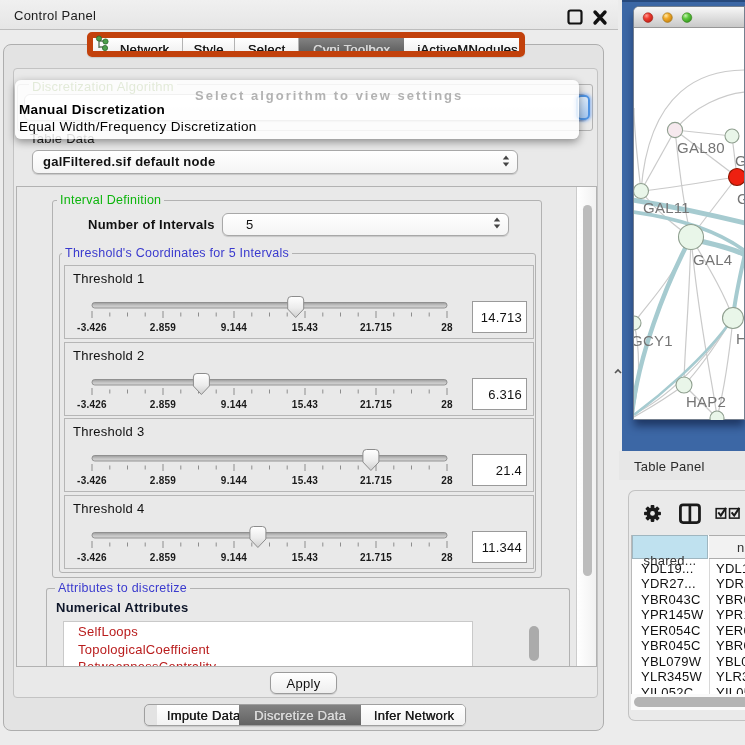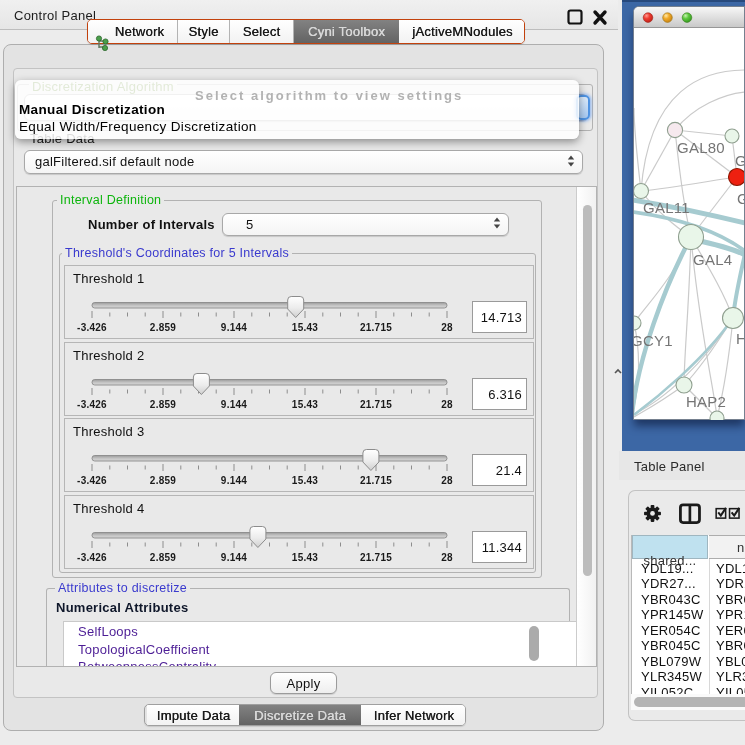--- a/index.html
+++ b/index.html
@@ -6,21 +6,21 @@
 html,body { width:745px; height:745px; overflow:hidden; }
 body { font-family:"Liberation Sans", sans-serif; letter-spacing:0.25px; background:#ececec; position:relative; }
 .abs { position:absolute; }
 #titlebar { left:0; top:0; width:618px; height:30px; background:linear-gradient(#f0f0f0,#e6e6e6); border-bottom:1px solid #bdbdbd; }
 #titlebar span { position:absolute; left:14px; top:8px; font-size:13px; color:#1c1c1c; }
 #panelA { left:3px; top:44px; width:601px; height:687px; background:#e3e3e3; border:1px solid #aeaeae; border-radius:8px; }
 #panelB { left:13px; top:68px; width:585px; height:630px; background:#e9e9e9; border:1px solid #c3c3c3; border-radius:4px; }
 .seg { position:absolute; height:100%; top:0; text-align:center; font-size:13px; color:#1a1a1a; background:linear-gradient(#ffffff,#f2f2f2); border-right:1px solid #b3b3b3; }
 .seg.dark { background:linear-gradient(#828282,#636363); color:#d8d8d8; border-right:none; }
 .segtext { position:relative; top:4px; text-shadow:0.35px 0 0 currentColor; }
-#topsegs { left:87px; top:19px; width:438px; height:25px; border:1px solid #c2410c; border-radius:5px; overflow:hidden; box-shadow:0 1px 1px rgba(0,0,0,0.12); }
+#topsegs { left:87px; top:32px; width:438px; height:25px; border:6px solid #c2410c; border-radius:5px; overflow:hidden; box-shadow:0 1px 1px rgba(0,0,0,0.12); }
 #botsegs { left:144px; top:704px; width:322px; height:22px; border:1px solid #9f9f9f; border-radius:5px; overflow:hidden; box-shadow:0 1px 1px rgba(0,0,0,0.12); }
 #botsegs .segtext { top:3px; }
 .grp { position:absolute; border:1px solid #b2b2b2; border-radius:3px; }
 .grplabel { position:absolute; background:#e9e9e9; padding:0 3px; }
 .combo { position:absolute; background:linear-gradient(#ffffff,#f4f4f4); border:1px solid #a8a8a8; border-radius:6px; box-shadow:0 1px 1px rgba(0,0,0,0.15); font-size:13px; color:#111; }
 .combo .ctext { position:absolute; left:10px; top:3px; }
 .arr { position:absolute; right:7px; width:8px; }
 .arr .up { width:0; height:0; border-left:4px solid transparent; border-right:4px solid transparent; border-bottom:5px solid #444; margin-bottom:2px; }
 .arr .dn { width:0; height:0; border-left:4px solid transparent; border-right:4px solid transparent; border-top:5px solid #444; }
 #viewport { left:16px; top:186px; width:581px; height:481px; border:1px solid #b2b2b2; background:#e9e9e9; overflow:hidden; }
@@ -49,21 +49,21 @@
 <div class="combo" style="left:24px; top:94px; width:564px; height:27px;"></div>
 <div class="abs" style="left:576px; top:95px; width:14px; height:25px; background:linear-gradient(#dcebfb,#a6c8f0); border:2.5px solid #4f93e2; border-radius:5px; box-shadow:0 0 3px 1.5px rgba(90,150,240,0.55);"></div>
 <div class="abs" style="left:30px; top:131px; font-size:13px; color:#1a1a1a;">Table Data</div>
 
 <div id="popup" class="abs">
  <span class="r1">Select algorithm to view settings</span>
  <span class="r2">Manual Discretization</span>
  <span class="r3">Equal Width/Frequency Discretization</span>
 </div>
 
-<div class="combo" style="left:24px; top:150px; width:559px; height:24px;">
+<div class="combo" style="left:32px; top:150px; width:486px; height:24px;font-weight:bold;">
  <span class="ctext">galFiltered.sif default node</span>
  <div class="arr" style="top:4px;">
       <div class="up" style="transform:scale(0.8);"></div>
       <div class="dn" style="transform:scale(0.8);"></div>
     </div>
 </div>
 <svg width="0" height="0" style="position:absolute">
     <defs>
       <linearGradient id="tg" x1="0" y1="0" x2="0" y2="1">
         <stop offset="0" stop-color="#9a9a9a"></stop>
@@ -258,21 +258,21 @@
           </g>
           <path d="M 184.9 34 Q 184.9 30.5 188.4 30.5 L 197.4 30.5 Q 200.9 30.5 200.9 34 L 200.9 43 L 192.9 51.5 L 184.9 43 Z" fill="url(#thg)" stroke="#8c8c8c" stroke-width="1"></path>
         </g>
   </svg>
   <div class="vbox">11.344</div>
  </div>
 
  <div class="grp" style="left:29px; top:401px; width:524px; height:82px; border-bottom:none;"></div>
  <div class="grplabel" style="left:38px; top:394px; font-size:12.5px; color:#3a3ace;">Attributes to discretize</div>
  <div class="abs" style="left:39px; top:413px; font-size:13px; font-weight:bold; color:#0f172a;">Numerical Attributes</div>
- <div class="abs" style="left:46px; top:434px; width:534px; height:60px; background:#fff; border:1px solid #c9c9c9; font-size:13px; color:#4c1d95;">
+ <div class="abs" style="left:46px; top:434px; width:410px; height:60px; background:#fff; border:1px solid #c9c9c9; font-size:13px; color:#b91c1c;">
   <div class="abs" style="left:14px; top:2px;">SelfLoops</div>
   <div class="abs" style="left:14px; top:19.5px;">TopologicalCoefficient</div>
   <div class="abs" style="left:14px; top:37px;">BetweennessCentrality</div>
   <div class="abs" style="left:465px; top:4px; width:10px; height:35px; background:#ababab; border-radius:5px;"></div>
  </div>
 
  <div class="abs" style="left:559px; top:0; width:20px; height:479px; background:linear-gradient(90deg,#ffffff,#f1f1f1); border-left:1px solid #cccccc;"></div>
  <div class="abs" style="left:566px; top:18px; width:9px; height:371px; background:#bcbcbc; border-radius:4.5px;"></div>
 </div>
 
@@ -286,21 +286,21 @@
  <div class="seg" style="left:311px; width:127px; border-right:none;"><span class="segtext">jActiveMNodules</span></div>
 </div>
 <svg class="abs" style="left:95px; top:35px;" width="14" height="17" viewBox="0 0 14 17">
  <path d="M4 4 L4 13 M4 6 L10 6 M4 12 L9 12" stroke="#607860" stroke-width="1.4" fill="none"></path>
  <circle cx="4" cy="3.5" r="2.6" fill="#4a9e4a" stroke="#2c662c" stroke-width="0.8"></circle>
  <circle cx="10.5" cy="6.5" r="2.6" fill="#4a9e4a" stroke="#2c662c" stroke-width="0.8"></circle>
  <circle cx="10" cy="13" r="2.6" fill="#4a9e4a" stroke="#2c662c" stroke-width="0.8"></circle>
 </svg>
 
 <div id="botsegs" class="abs">
- <div class="seg" style="left:2px; width:94px;"><span class="segtext">Impute Data</span></div>
+ <div class="seg" style="left:12px; width:94px;"><span class="segtext">Impute Data</span></div>
  <div class="seg dark" style="left:94px; width:122px;"><span class="segtext">Discretize Data</span></div>
  <div class="seg" style="left:216px; width:106px; border-right:none;"><span class="segtext">Infer Network</span></div>
 </div>
 
 <svg class="abs" style="left:614px; top:368px;" width="8" height="8" viewBox="0 0 8 8">
     <path d="M1 5 L4 2 L7 5" fill="none" stroke="#555" stroke-width="1.6"></path>
   </svg>
 <div class="abs" style="left:622px; top:0; width:123px; height:451px; background:#3c67a5; border-top:2px solid #27497c;"></div>
 <div class="abs" id="netwin" style="left:633px; top:6px; width:112px; height:414px; background:#fff; border:1px solid #75808f; border-radius:6px 0 0 0; box-shadow:0 7px 8px -1px rgba(5,15,45,0.55);">
  <div class="abs" style="left:0; top:0; width:110px; height:21px; background:linear-gradient(#f7f7f7,#c9c9c9); border-bottom:1px solid #979797; border-radius:5px 0 0 0;">

